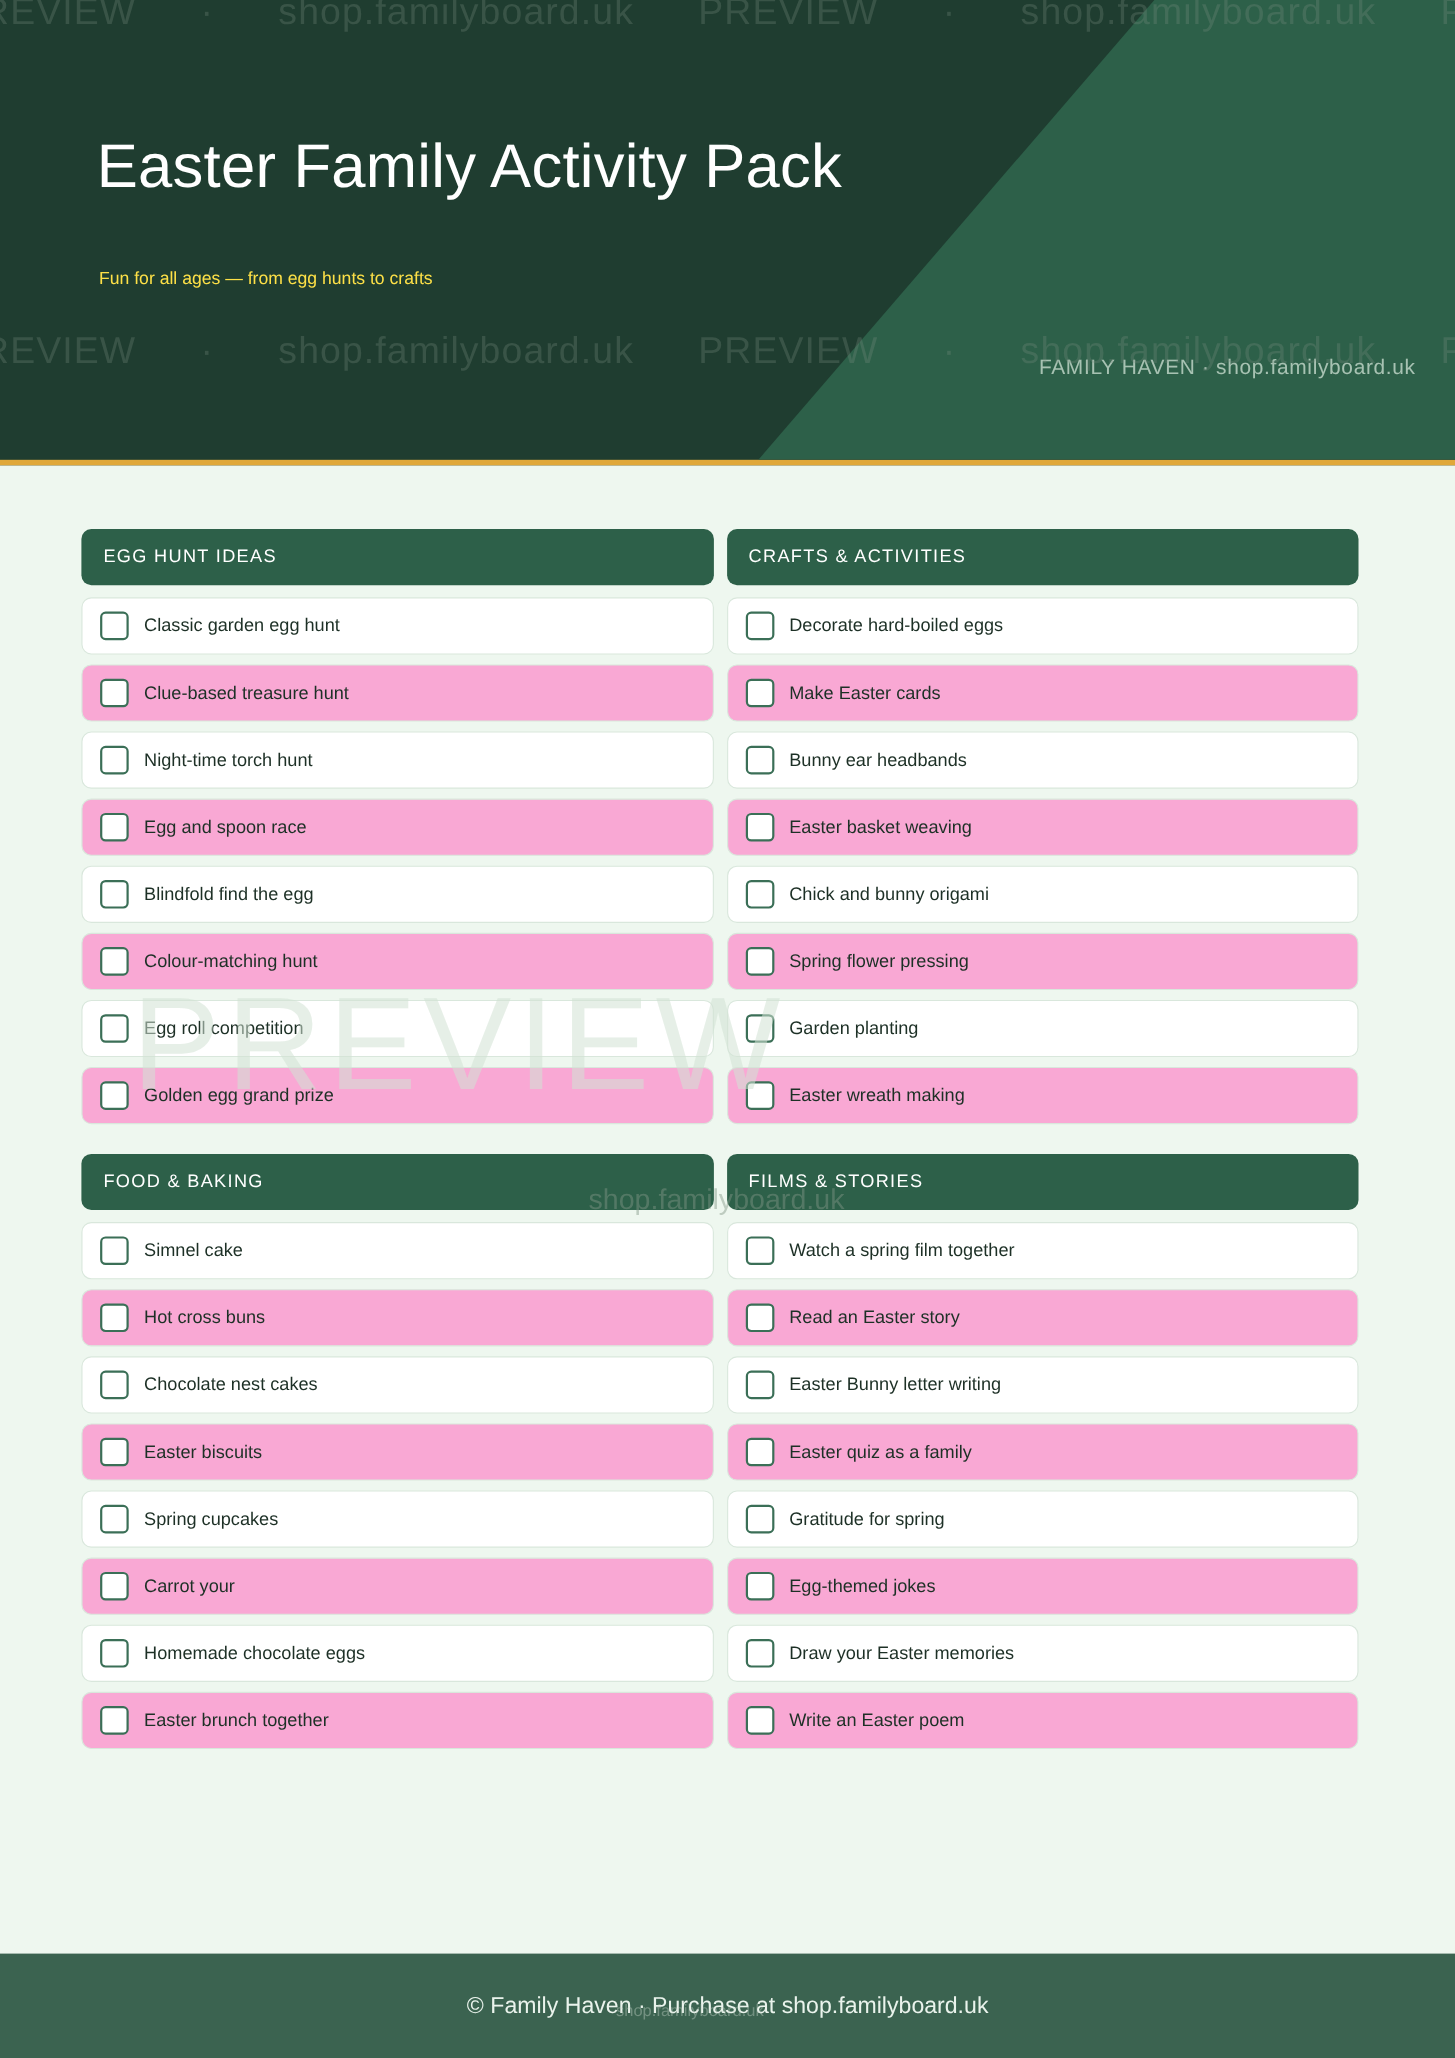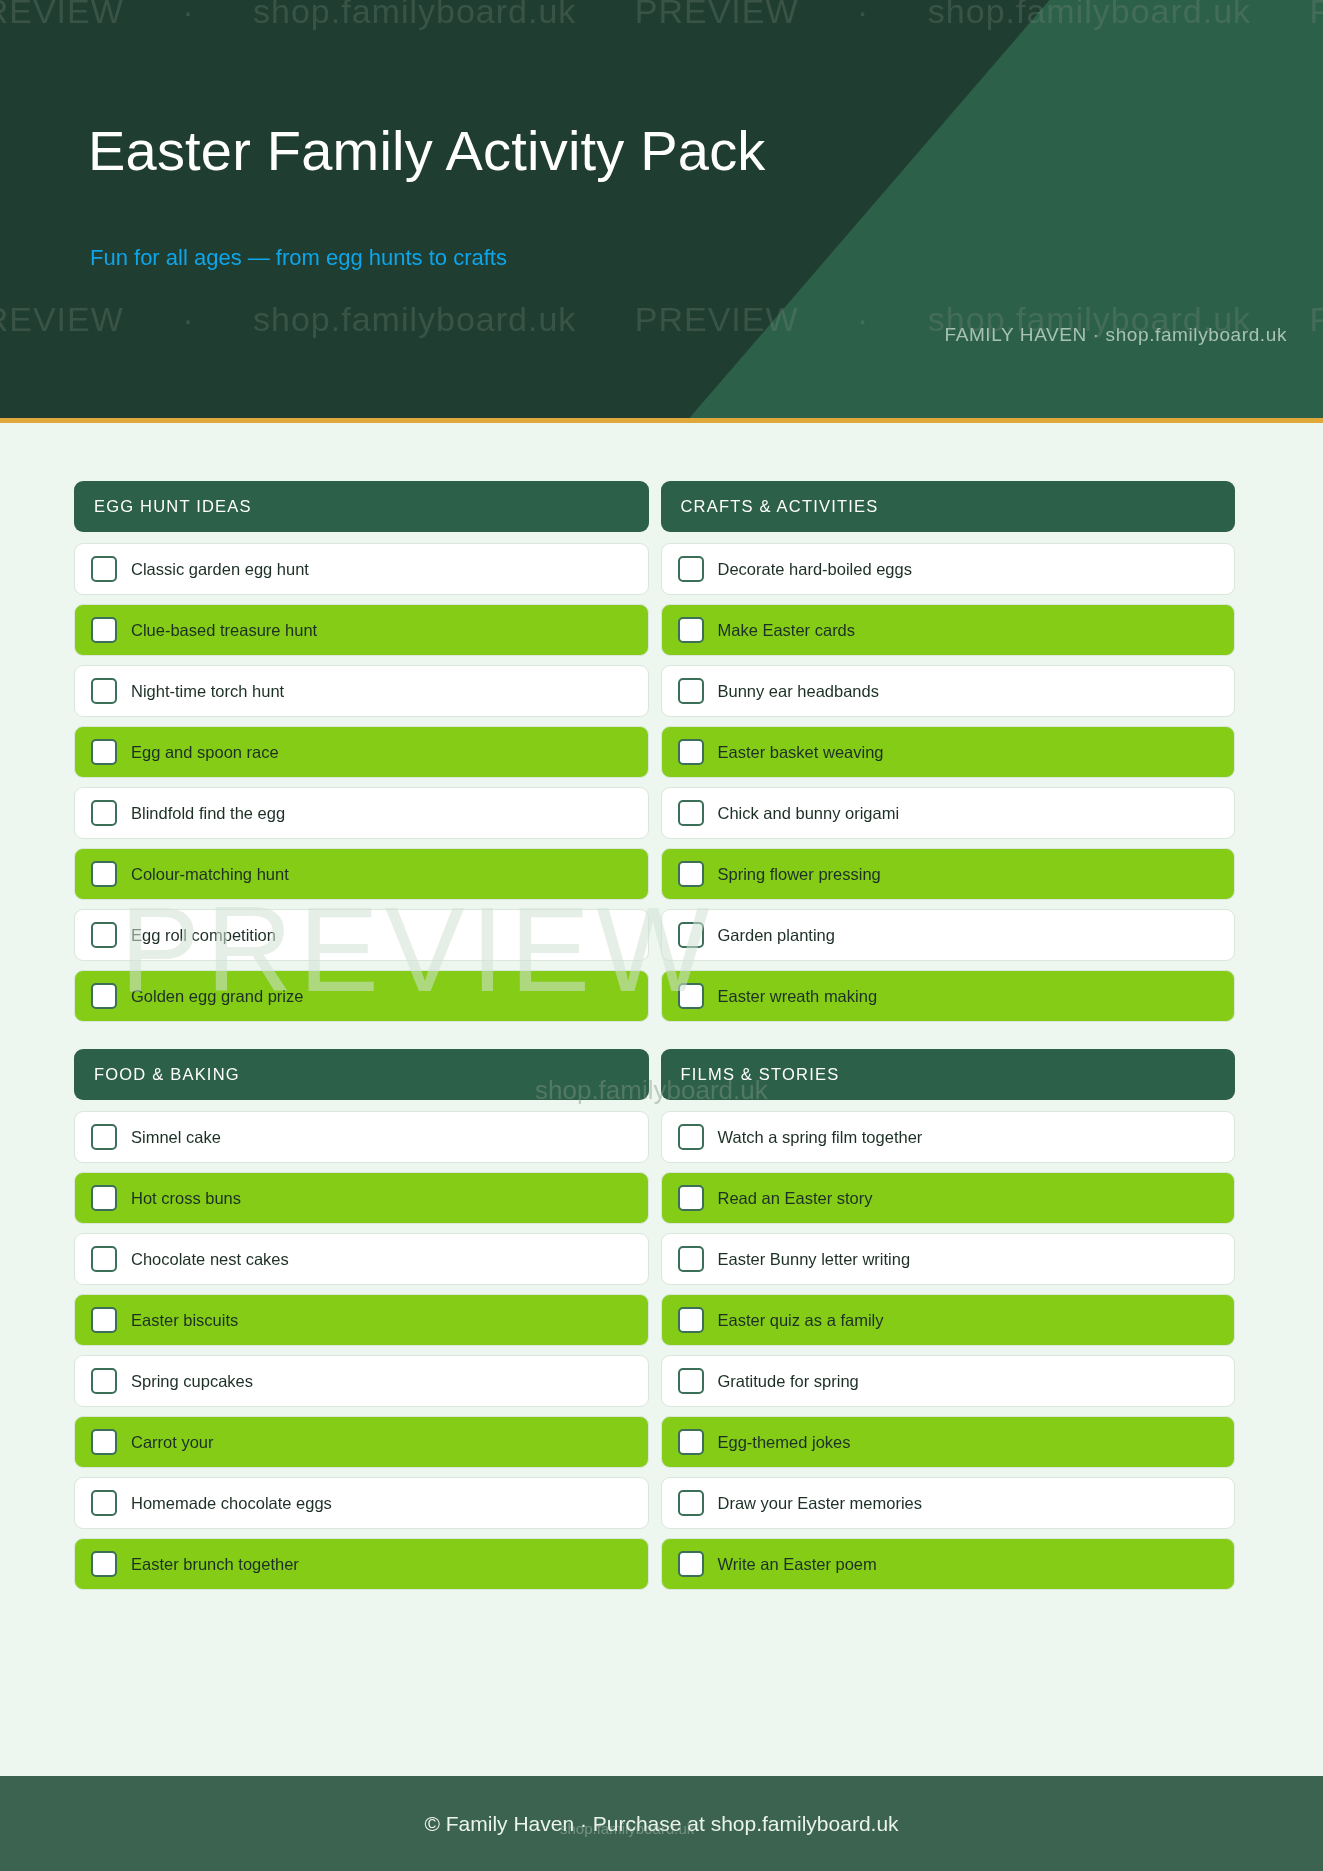--- a/index.html
+++ b/index.html
@@ -90,22 +90,22 @@
     padding: 118px 0 0 88px;
   }
   .header-title {
     color: #ffffff;
     font-size: 56px;
     font-weight: 400;
     margin: 0;
     letter-spacing: 0.2px;
   }
   .header-sub {
-    color: #0ea5e9;
-    font-size: 22px;
+    color: #fde047;
+    font-size: 16px;
     margin: 62px 0 0 2px;
     font-weight: 400;
   }
   .header-brand {
     position: absolute;
     right: 36px;
     bottom: 72px;
     z-index: 6;
     color: rgba(215,232,219,0.72);
     font-size: 19px;
@@ -142,21 +142,21 @@
     gap: 14px;
     background: #ffffff;
     border: 1px solid #d9e7dc;
     border-radius: 9px;
     padding: 12px 16px;
     margin-bottom: 9px;
     min-height: 26px;
     text-align: center;
   }
   .item.alt {
-    background: #84cc16;
+    background: #f9a8d4;
   }
   .checkbox {
     width: 22px;
     height: 22px;
     border: 2px solid #3b6f57;
     border-radius: 5px;
     background: #ffffff;
     flex: 0 0 auto;
   }
   .item-label {

